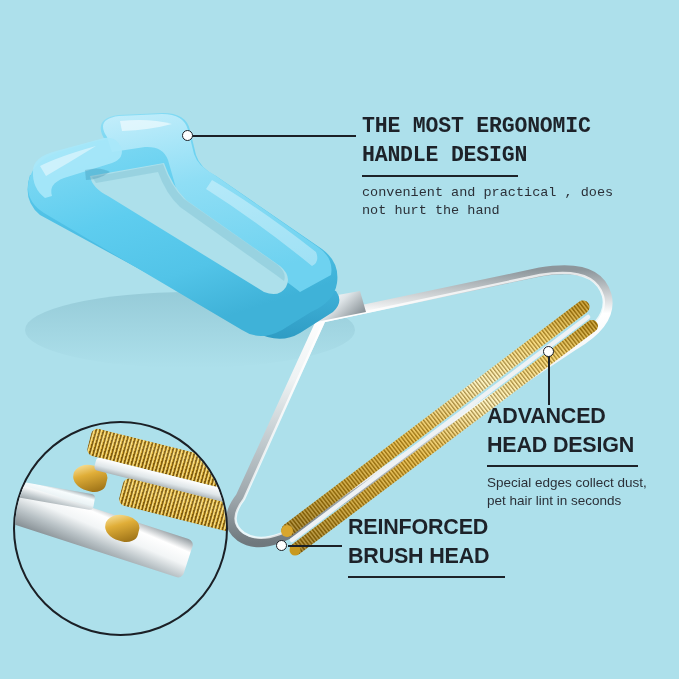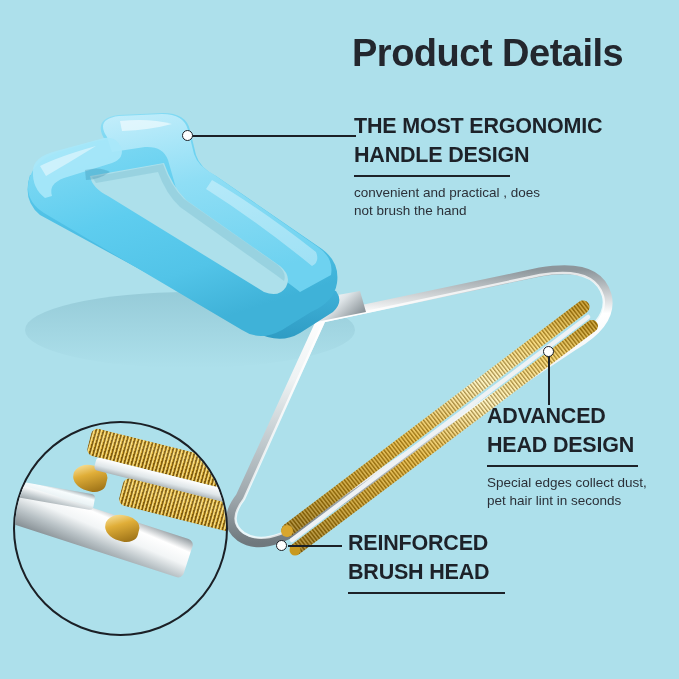--- a/index.html
+++ b/index.html
@@ -51,25 +51,25 @@
     margin-top: 5px;
   }
   .ann-body {
     font-size: 13.5px;
     color: #2b3038;
     line-height: 1.38;
     margin-top: 7px;
     white-space: pre-line;
   }
 
-  #ann-handle { left: 354px; top: 112px; width: 280px; }
+  #ann-handle { left: 362px; top: 112px; width: 280px; font-family: Liberation Mono, monospace; }
   #ann-handle .ann-rule { width: 156px; }
   #ann-head   { left: 487px; top: 402px; width: 200px; }
   #ann-head .ann-rule { width: 151px; }
-  #ann-brush  { left: 348px; top: 513px; width: 220px; margin-top: 16px; }
+  #ann-brush  { left: 348px; top: 513px; width: 220px; }
   #ann-brush .ann-rule { width: 157px; }
 
   
   .leader-line {
     position: absolute;
     background: #1b2026;
   }
   .leader-dot {
     position: absolute;
     width: 11px;
@@ -307,35 +307,34 @@
     <div class="mag-tip" style="left:58px; top:42px; width:34px; height:26px; transform: rotate(14deg);"></div>
 
     <div style="position:absolute; left:78px; top:52px; width:150px; height:13px;
                 transform: rotate(14deg); border-radius:4px;
                 background: linear-gradient(180deg,#ffffff 0%, #dfe6e9 60%, #aeb7bb 100%);"></div>
 
     <div class="mag-coil" style="left:104px; top:70px; width:135px; height:28px; transform: rotate(14deg);"></div>
     <div class="mag-tip" style="left:90px; top:92px; width:34px; height:26px; transform: rotate(14deg);"></div>
   </div>
 
-  <div id="page-title">Product Details</div>
 
   <div class="leader-line" id="leader-handle-line"></div>
   <div class="leader-dot" id="leader-handle-dot"></div>
   <div class="leader-line" id="leader-head-line"></div>
   <div class="leader-dot" id="leader-head-dot"></div>
   <div class="leader-line" id="leader-brush-line"></div>
   <div class="leader-dot" id="leader-brush-dot"></div>
 
   <div class="annotation" id="ann-handle">
     <div class="ann-heading">THE MOST ERGONOMIC
 HANDLE DESIGN</div>
     <div class="ann-rule"></div>
     <div class="ann-body">convenient and practical , does
-not brush the hand</div>
+not hurt the hand</div>
   </div>
 
   <div class="annotation" id="ann-head">
     <div class="ann-heading">ADVANCED
 HEAD DESIGN</div>
     <div class="ann-rule"></div>
     <div class="ann-body">Special edges collect dust,
 pet hair lint in seconds</div>
   </div>
 

